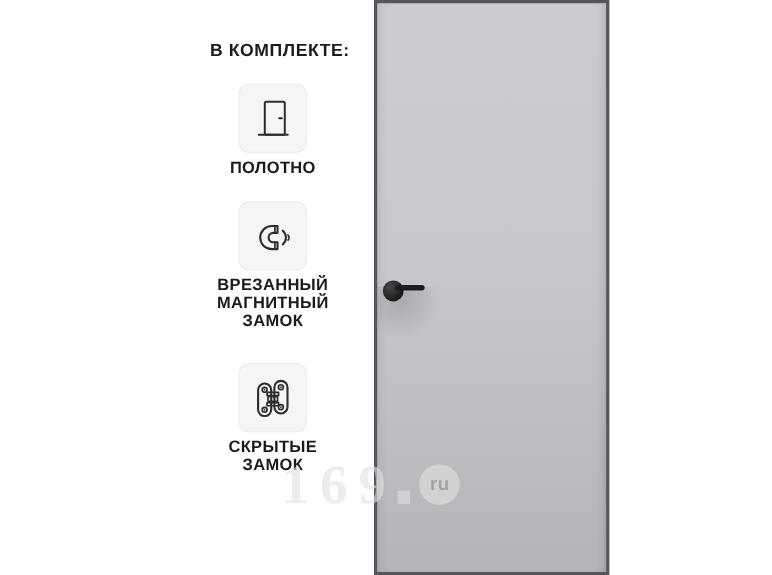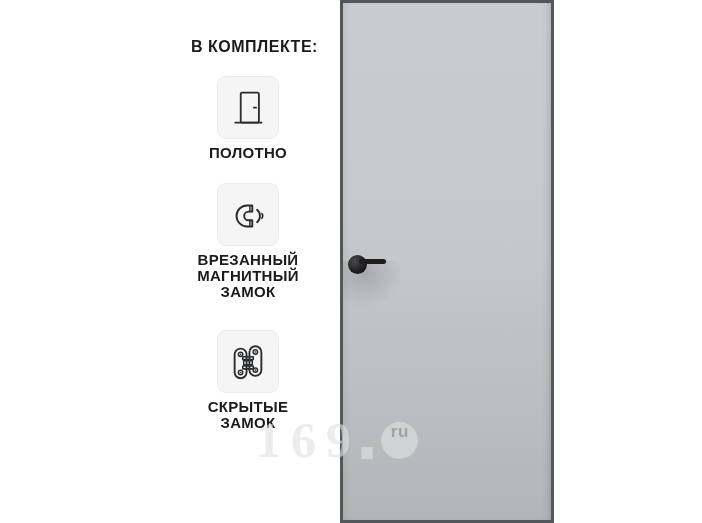--- a/index.html
+++ b/index.html
@@ -76,21 +76,21 @@
   }
   .wm-dot {
     font-family:"DejaVu Sans", sans-serif;
     font-size:64px; font-weight:bold;
     color:rgba(223,224,225,0.62); line-height:1;
     align-self:flex-end; margin:0 2px 6px -6px;
   }
   .wm-circle {
     width:37px; height:37px; border-radius:50%;
     background:rgba(223,224,225,0.62);
-    display:flex; align-items:flex-start; justify-content:center;
+    display:flex; align-items:center; justify-content:center;
   }
   .wm-ru {
     font-size:17px; font-weight:bold; letter-spacing:0.5px;
     color:rgba(128,131,134,0.60);
   }
 </style>
 </head>
 <body>
 
 <div class="stage">

